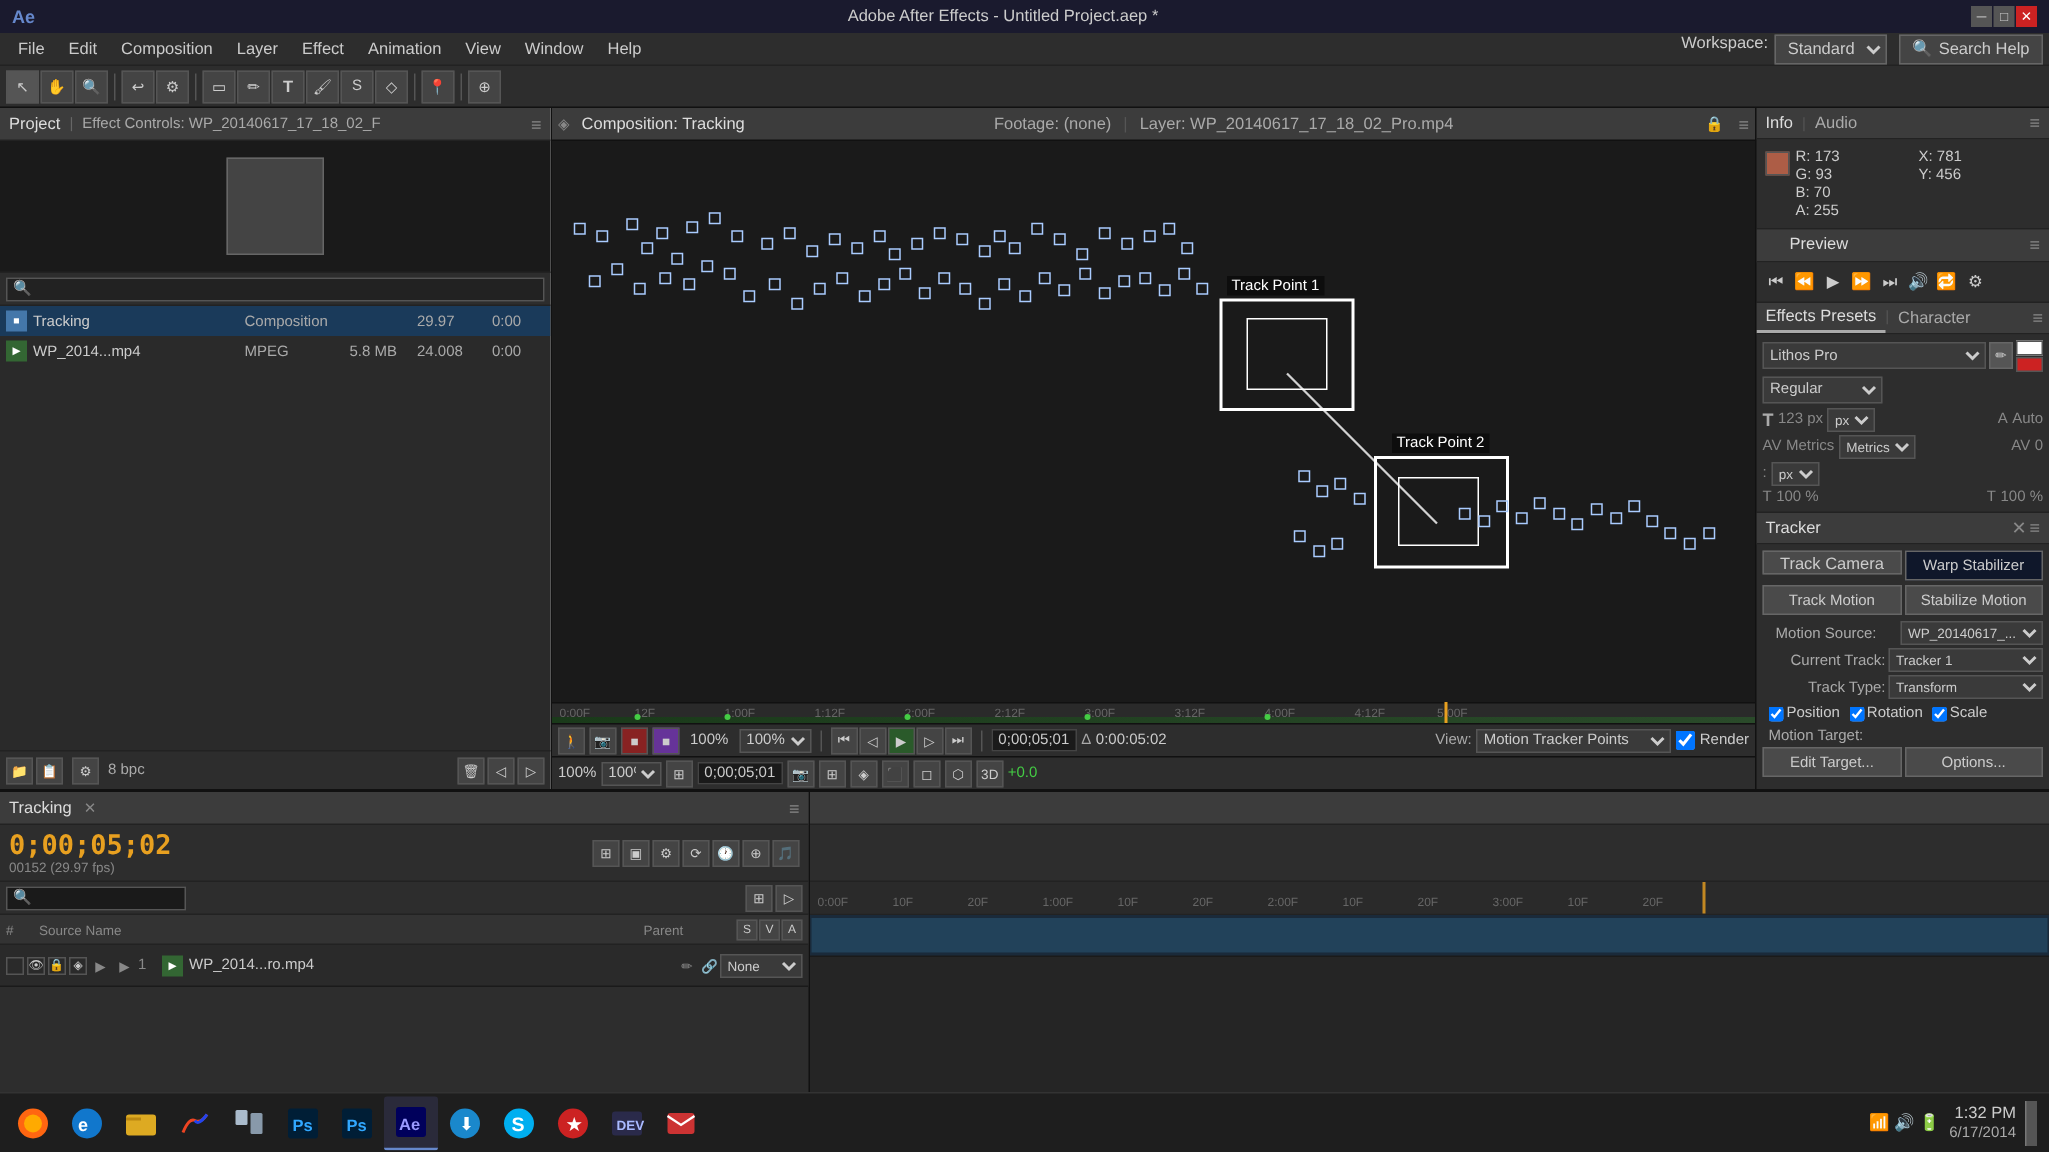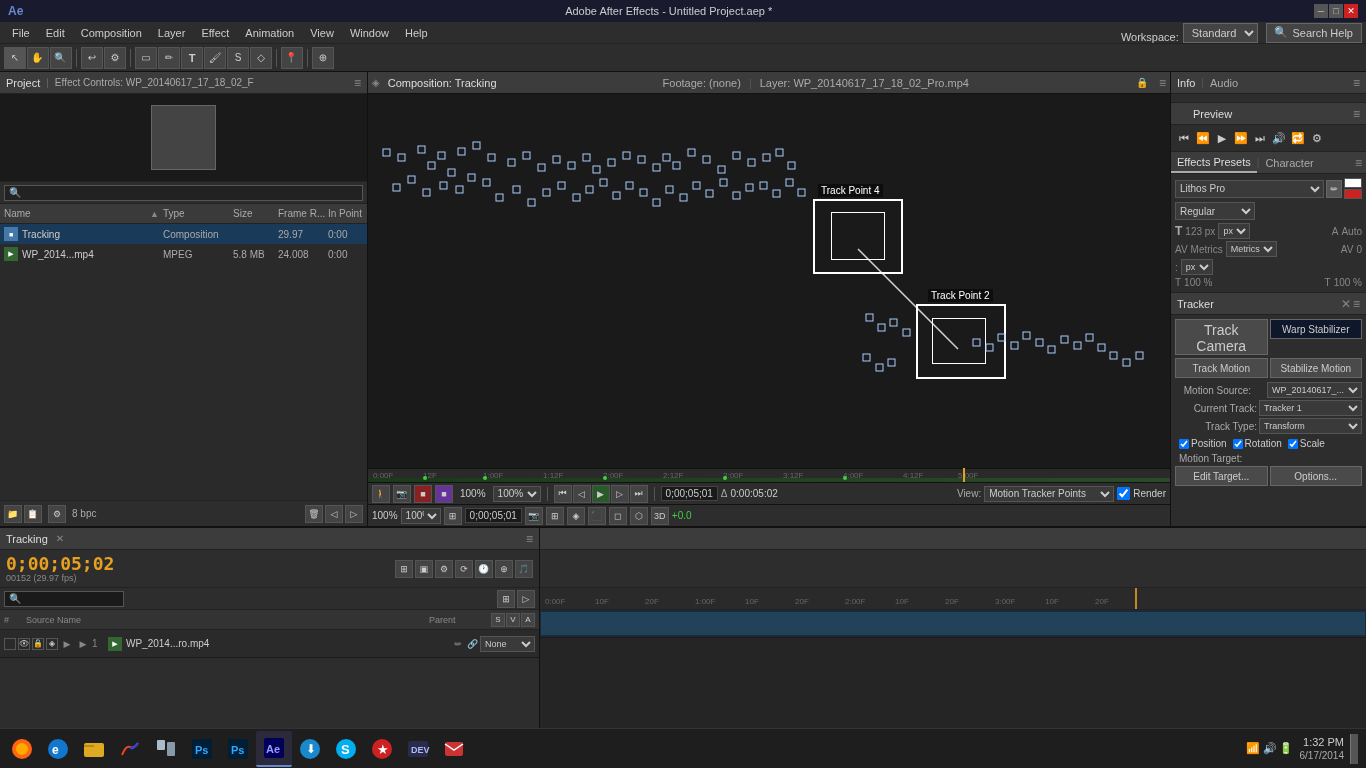--- a/index.html
+++ b/index.html
@@ -42,21 +42,21 @@
   <div class="menu-item">File</div>
   <div class="menu-item">Edit</div>
   <div class="menu-item">Composition</div>
   <div class="menu-item">Layer</div>
   <div class="menu-item">Effect</div>
   <div class="menu-item">Animation</div>
   <div class="menu-item">View</div>
   <div class="menu-item">Window</div>
   <div class="menu-item">Help</div>
   <div style="flex:1;"></div>
-  <div style="display:flex;align-items:flex-end;gap:4px;margin-right:4px;">
+  <div style="display:flex;align-items:flex-start;gap:4px;margin-right:4px;">
     <span style="font-size:11px;color:#ccc;">Workspace:</span>
     <select class="workspace-dropdown"><option>Standard</option></select>
   </div>
   <div class="search-help">
     <span style="color:#888;">🔍</span>
     <span>Search Help</span>
   </div>
 </div>
 
 <div id="toolbar" style="height:28px;background:#2d2d2d;display:flex;align-items:center;padding:0 4px;gap:1px;border-bottom:1px solid #111;">
@@ -92,28 +92,20 @@
     </div>
 
     <div style="height:88px;background:#1a1a1a;display:flex;align-items:center;justify-content:center;border-bottom:1px solid #222;">
       <div style="width:65px;height:65px;background:#444;border:1px solid #666;"></div>
     </div>
 
     <div style="height:22px;background:#2d2d2d;display:flex;align-items:center;padding:0 4px;border-bottom:1px solid #222;">
       <input type="text" style="background: rgb(34, 34, 34); border: 1px solid rgb(85, 85, 85); color: rgb(204, 204, 204); font-size: 10px; padding: 1px 4px; width: 100%; height: 16px;" placeholder="🔍">
     </div>
 
-    <div style="height:20px;background:#3a3a3a;display:flex;align-items:center;padding:0 4px;border-bottom:1px solid #222;">
-      <span style="font-size:10px;color:#aaa;flex:1;">Name</span>
-      <span style="font-size:9px;color:#888;margin-right:4px;">▲</span>
-      <span style="font-size:10px;color:#aaa;width:70px;">Type</span>
-      <span style="font-size:10px;color:#aaa;width:45px;">Size</span>
-      <span style="font-size:10px;color:#aaa;width:50px;">Frame R...</span>
-      <span style="font-size:10px;color:#aaa;width:35px;">In Point</span>
-    </div>
 
     <div style="flex:1;background:#2a2a2a;overflow:hidden;">
       <div style="height:20px;display:flex;align-items:center;padding:0 4px;cursor:pointer;background:#1a3a5a;">
         <div style="width:14px;height:14px;margin-right:4px;background:#4477aa;display:flex;align-items:center;justify-content:center;font-size:7px;color:white;">■</div>
         <span style="flex:1;font-size:10px;color:#ccc;">Tracking</span>
         <span style="width:70px;font-size:10px;color:#aaa;">Composition</span>
         <span style="width:45px;font-size:10px;color:#aaa;"></span>
         <span style="width:50px;font-size:10px;color:#aaa;">29.97</span>
         <span style="width:35px;font-size:10px;color:#aaa;">0:00</span>
       </div>
@@ -148,21 +140,21 @@
       <span style="font-size:11px;color:#aaa;">Footage: (none)</span>
       <span style="color:#555;">|</span>
       <span style="font-size:11px;color:#aaa;">Layer: WP_20140617_17_18_02_Pro.mp4</span>
       <span style="flex:1;"></span>
       <div style="width:16px;height:16px;display:flex;align-items:center;justify-content:center;cursor:pointer;font-size:10px;color:#888;">🔒</div>
       <span style="color:#888;cursor:pointer;font-size:12px;">≡</span>
     </div>
 
     <div style="flex:1;background:#1a1a1a;position:relative;overflow:hidden;cursor:crosshair;">
 
-      <div style="position:absolute;top:90px;left:450px;color:white;font-size:10px;background:rgba(0,0,0,0.5);padding:1px 3px;">Track Point 4</div>
+      <div style="position:absolute;top:90px;left:450px;color:white;font-size:10px;background:rgba(0,0,0,0.5);padding:1px 3px;">Track Point 1</div>
       <div style="position:absolute;top:105px;left:445px;width:90px;height:75px;border:2px solid white;"></div>
       <div style="position:absolute;top:118px;left:463px;width:54px;height:48px;border:1px solid white;"></div>
 
       <div style="position:absolute;top:195px;left:560px;color:white;font-size:10px;background:rgba(0,0,0,0.5);padding:1px 3px;">Track Point 2</div>
       <div style="position:absolute;top:210px;left:548px;width:90px;height:75px;border:2px solid white;"></div>
       <div style="position:absolute;top:224px;left:564px;width:54px;height:46px;border:1px solid white;"></div>
 
       <svg style="position:absolute;top:0;left:0;width:100%;height:100%;pointer-events:none;">
         <line x1="490" y1="155" x2="590" y2="255" stroke="white" stroke-width="1.5" opacity="0.8"></line>
 
@@ -333,20 +325,32 @@
 
     <div style="height:22px;background:#3c3c3c;display:flex;align-items:center;padding:0 6px;border-bottom:1px solid #222;gap:6px;">
       <span style="font-size:11px;color:#ddd;">Info</span>
       <span style="color:#555;font-size:10px;">|</span>
       <span style="font-size:11px;color:#aaa;">Audio</span>
       <span style="flex:1;"></span>
       <span style="color:#888;cursor:pointer;font-size:12px;">≡</span>
     </div>
 
     <div style="padding:4px 2px;border-bottom:1px solid #222;">
+      <div style="display:flex;align-items:flex-start;padding:2px 4px;gap:4px;">
+        <div style="width:16px;height:16px;background:#ad5d46;border:1px solid #555;flex-shrink:0;margin-top:2px;"></div>
+        <div style="display:grid;grid-template-columns:1fr 1fr;gap:1px;flex:1;">
+          <span style="font-size:10px;color:#ccc;">R: 173</span>
+          <span style="font-size:10px;color:#ccc;">X: 781</span>
+          <span style="font-size:10px;color:#ccc;">G: 93</span>
+          <span style="font-size:10px;color:#ccc;">Y: 456</span>
+          <span style="font-size:10px;color:#ccc;">B: 70</span>
+          <span></span>
+          <span style="font-size:10px;color:#ccc;">A: 255</span>
+        </div>
+      </div>
     </div>
 
     <div style="height:22px;background:#3c3c3c;display:flex;align-items:center;padding:0 6px;border-bottom:1px solid #222;gap:6px;">
       <span style="font-size:11px;color:#ddd;padding-left:16px;">Preview</span>
       <span style="flex:1;"></span>
       <span style="color:#888;cursor:pointer;font-size:12px;">≡</span>
     </div>
 
     <div style="padding:4px;border-bottom:1px solid #222;display:flex;align-items:center;gap:1px;">
       <div style="width:18px;height:18px;display:flex;align-items:center;justify-content:center;cursor:pointer;font-size:11px;color:#ccc;">⏮</div>
@@ -413,21 +417,21 @@
     <div style="height:22px;background:#3c3c3c;display:flex;align-items:center;padding:0 6px;border-bottom:1px solid #222;">
       <span style="font-size:11px;color:#ddd;">Tracker</span>
       <span style="flex:1;"></span>
       <span style="color:#888;cursor:pointer;font-size:12px;">✕</span>
       <span style="color:#888;cursor:pointer;font-size:12px;margin-left:2px;">≡</span>
     </div>
 
     <div style="padding:4px;">
 
       <div style="display:flex;gap:2px;margin-bottom:3px;">
-        <button style="flex:1;background:#4a4a4a;border:1px solid #666;color:#ccc;font-size:14px;padding:2px 4px;cursor:pointer;height:36px;">Track Camera</button>
+        <button style="flex:1;background:#4a4a4a;border:1px solid #666;color:#ccc;font-size:11px;padding:2px 4px;cursor:pointer;height:16px;">Track Camera</button>
         <button style="flex:1;background:#0f172a;border:1px solid #666;color:#ccc;font-size:10px;padding:2px 4px;cursor:pointer;height:20px;">Warp Stabilizer</button>
       </div>
 
       <div style="display:flex;gap:2px;margin-bottom:4px;">
         <button style="flex:1;background:#4a4a4a;border:1px solid #666;color:#ccc;font-size:10px;padding:2px 4px;cursor:pointer;height:20px;">Track Motion</button>
         <button style="flex:1;background:#4a4a4a;border:1px solid #666;color:#ccc;font-size:10px;padding:2px 4px;cursor:pointer;height:20px;">Stabilize Motion</button>
       </div>
 
       <div style="display:flex;align-items:center;margin-bottom:2px;gap:16px;">
         <span style="font-size:10px;color:#aaa;width:82px;text-align:right;">Motion Source:</span>

